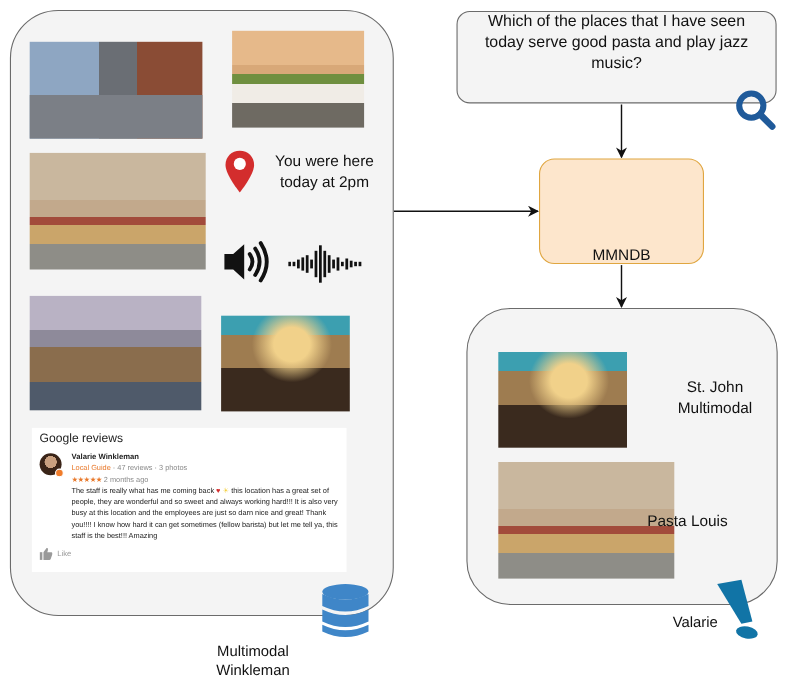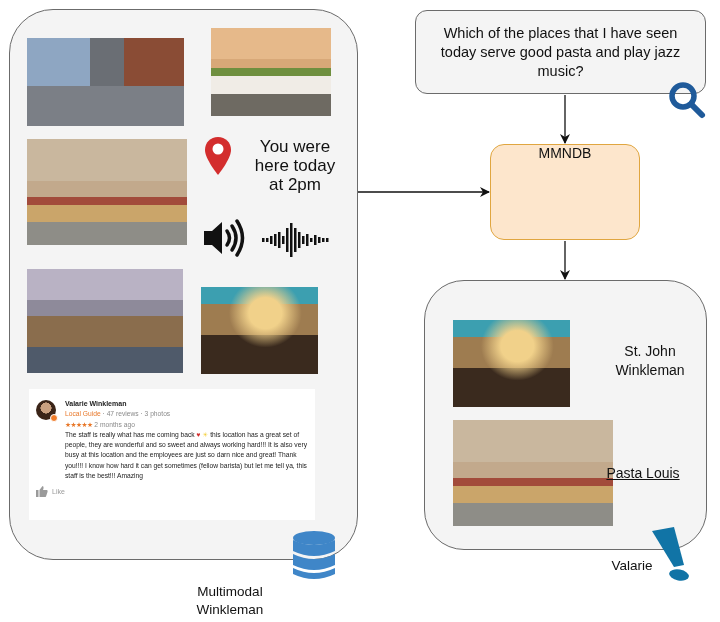--- a/index.html
+++ b/index.html
@@ -9,27 +9,27 @@
   .abs { position: absolute; }
 
   
   .db-box {
     left: 9px; top: 9px; width: 349px; height: 551px;
     background: #f4f4f4; border: 1.5px solid #6b6b6b; border-radius: 44px;
   }
   .query-box {
     left: 415px; top: 10px; width: 291px; height: 84px;
     background: #f4f4f4; border: 1.5px solid #6b6b6b; border-radius: 12px;
-    display: flex; align-items: center; justify-content: center; text-align: center;
+    display: flex; align-items: flex-start; justify-content: center; text-align: center;
     font-size: 14.5px; line-height: 19px; padding: 0 12px;
   }
   .mmndb-box {
     left: 490px; top: 144px; width: 150px; height: 96px;
     background: #fde6cc; border: 1.5px solid #e0a640; border-radius: 14px;
-    display: flex; align-items: flex-start; justify-content: center;
+    display: flex; align-items: flex-end; justify-content: center;
     font-size: 14px;
   }
   .answers-box {
     left: 424px; top: 280px; width: 283px; height: 270px;
     background: #f4f4f4; border: 1.5px solid #6b6b6b; border-radius: 40px;
   }
 
   
   .photo { overflow: hidden; }
   .ph-street {
@@ -51,21 +51,21 @@
   }
   .ph-stjohn {
     background:
       radial-gradient(ellipse at 55% 30%, #f1d18a 0 18%, transparent 40%),
       linear-gradient(180deg, #3c9fb0 0 20%, #9e7c50 20% 55%, #3a2a1e 55% 100%);
   }
 
   
   .loc-text {
     left: 250px; top: 137px; width: 90px; text-align: center;
-    font-size: 17px; line-height: 19px;
+    font-size: 14px; line-height: 19px;
   }
 
   
   .review {
     left: 29px; top: 389px; width: 286px; height: 131px;
     background: #ffffff; padding: 4px 7px;
   }
   .review-title { font-size: 11px; color: #222; }
   .rv-row { display: flex; margin-top: 6px; }
   .avatar {
@@ -139,20 +139,21 @@
     <rect x="44" y="14" width="2.5" height="12"></rect>
     <rect x="48" y="18" width="2.5" height="4"></rect>
     <rect x="52" y="15" width="2.5" height="10"></rect>
     <rect x="56" y="17" width="2.5" height="6"></rect>
     <rect x="60" y="18" width="2.5" height="4"></rect>
     <rect x="64" y="18" width="2.5" height="4"></rect>
   </g>
 </svg>
 
 <div class="abs review">
+  <div class="review-title">Google reviews</div>
   <div class="rv-row">
     <div class="avatar">
       <span class="avatar-badge"></span>
     </div>
     <div class="rv-body">
       <div class="rv-name">Valarie Winkleman</div>
       <div>
         <span class="rv-guide">Local Guide</span><span class="rv-meta"> · 47 reviews · 3 photos</span>
       </div>
       <div>
@@ -193,24 +194,24 @@
   <line x1="24" y1="24" x2="35" y2="35" stroke="#1f5a9a" stroke-width="6" stroke-linecap="round"></line>
 </svg>
 
 <div class="abs mmndb-box">
   <span>MMNDB</span>
 </div>
 
 <div class="abs answers-box"></div>
 <div class="abs photo ph-stjohn" style="left:453px;top:320px;width:117px;height:87px;"></div>
 <div class="abs label" style="left:600px;top:342px;width:100px;font-size:14px;line-height:19px;">
-  <span>St. John Winkleman</span>
+  <span>St. John Multimodal</span>
 </div>
 <div class="abs photo ph-pasta" style="left:453px;top:420px;width:160px;height:106px;"></div>
-<div class="abs label" style="left:598px;top:464px;width:90px;font-size:14px;line-height:19px;text-decoration:underline;">
+<div class="abs label" style="left:580px;top:464px;width:90px;font-size:14px;line-height:19px;">
   <span>Pasta Louis</span>
 </div>
 <div class="abs label" style="left:600px;top:557px;width:64px;font-size:13.5px;">
   <span>Valarie</span>
 </div>
 <svg class="abs" style="left:650px;top:525px;" width="42" height="58" viewBox="0 0 42 58">
   <path d="M2 6 L24 2 L34 40 L24 42 Z" fill="#1174a6"></path>
   <ellipse cx="29" cy="50" rx="10" ry="5.5" fill="#1174a6" transform="rotate(10 29 50)"></ellipse>
 </svg>
 

